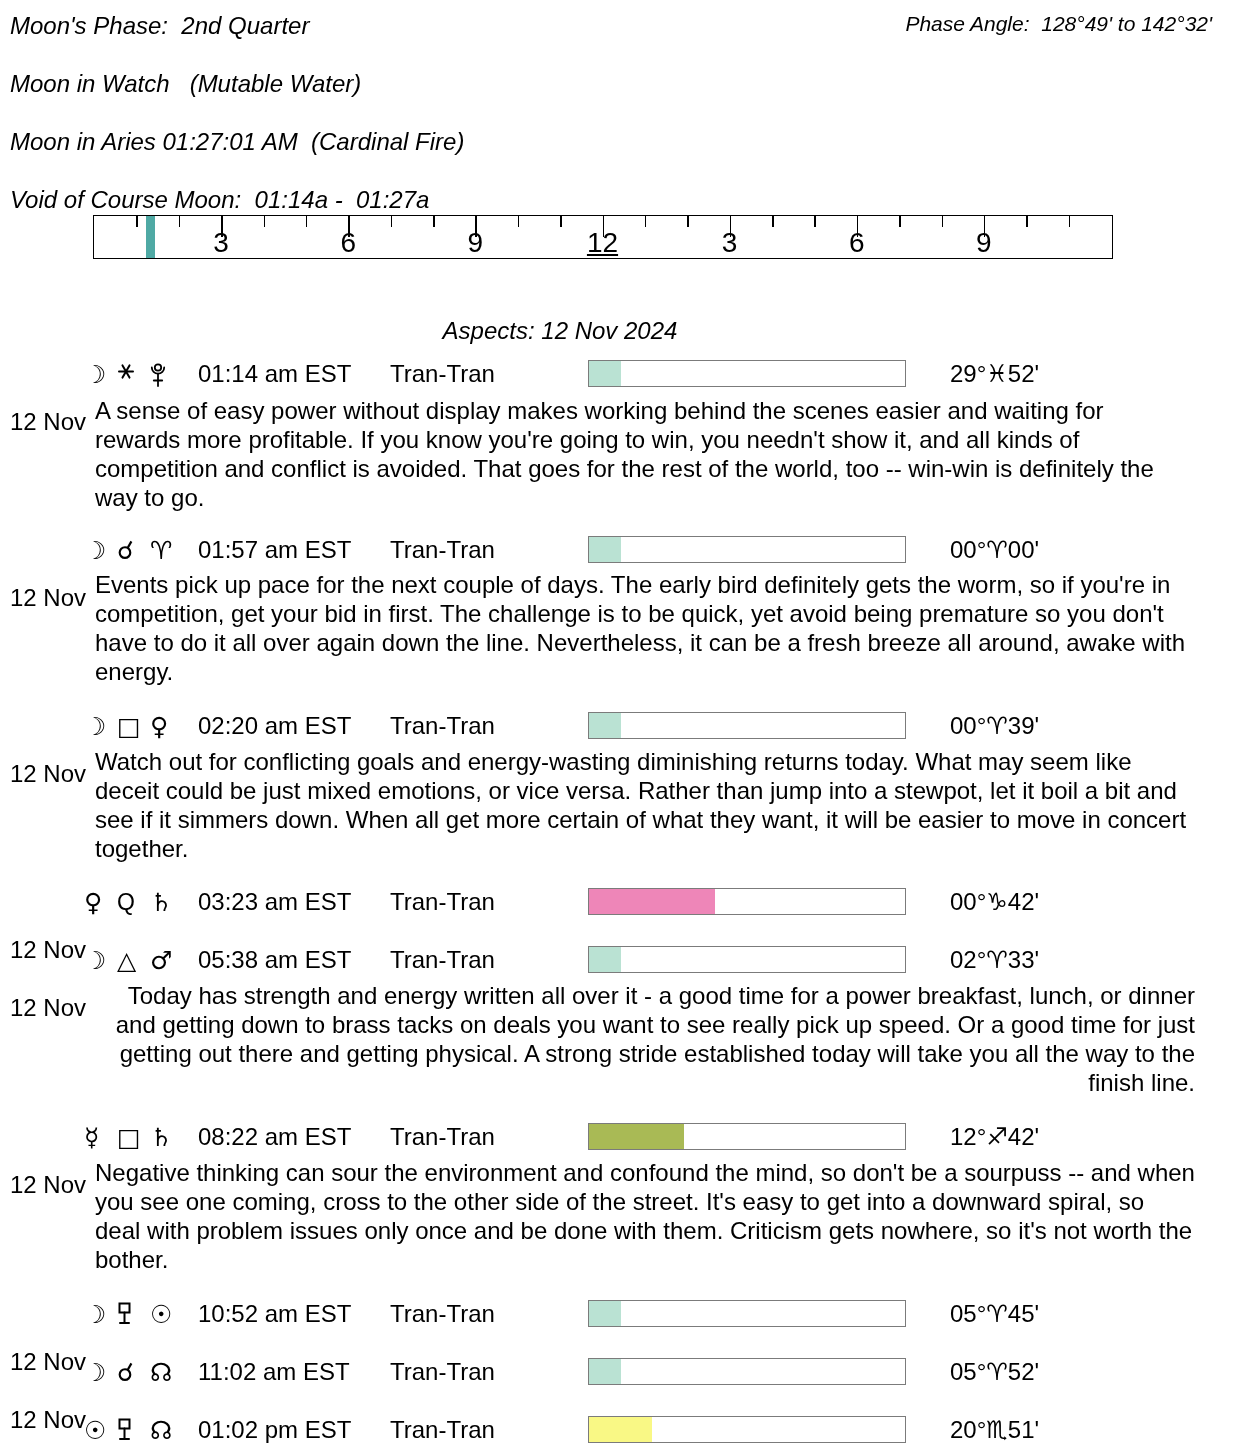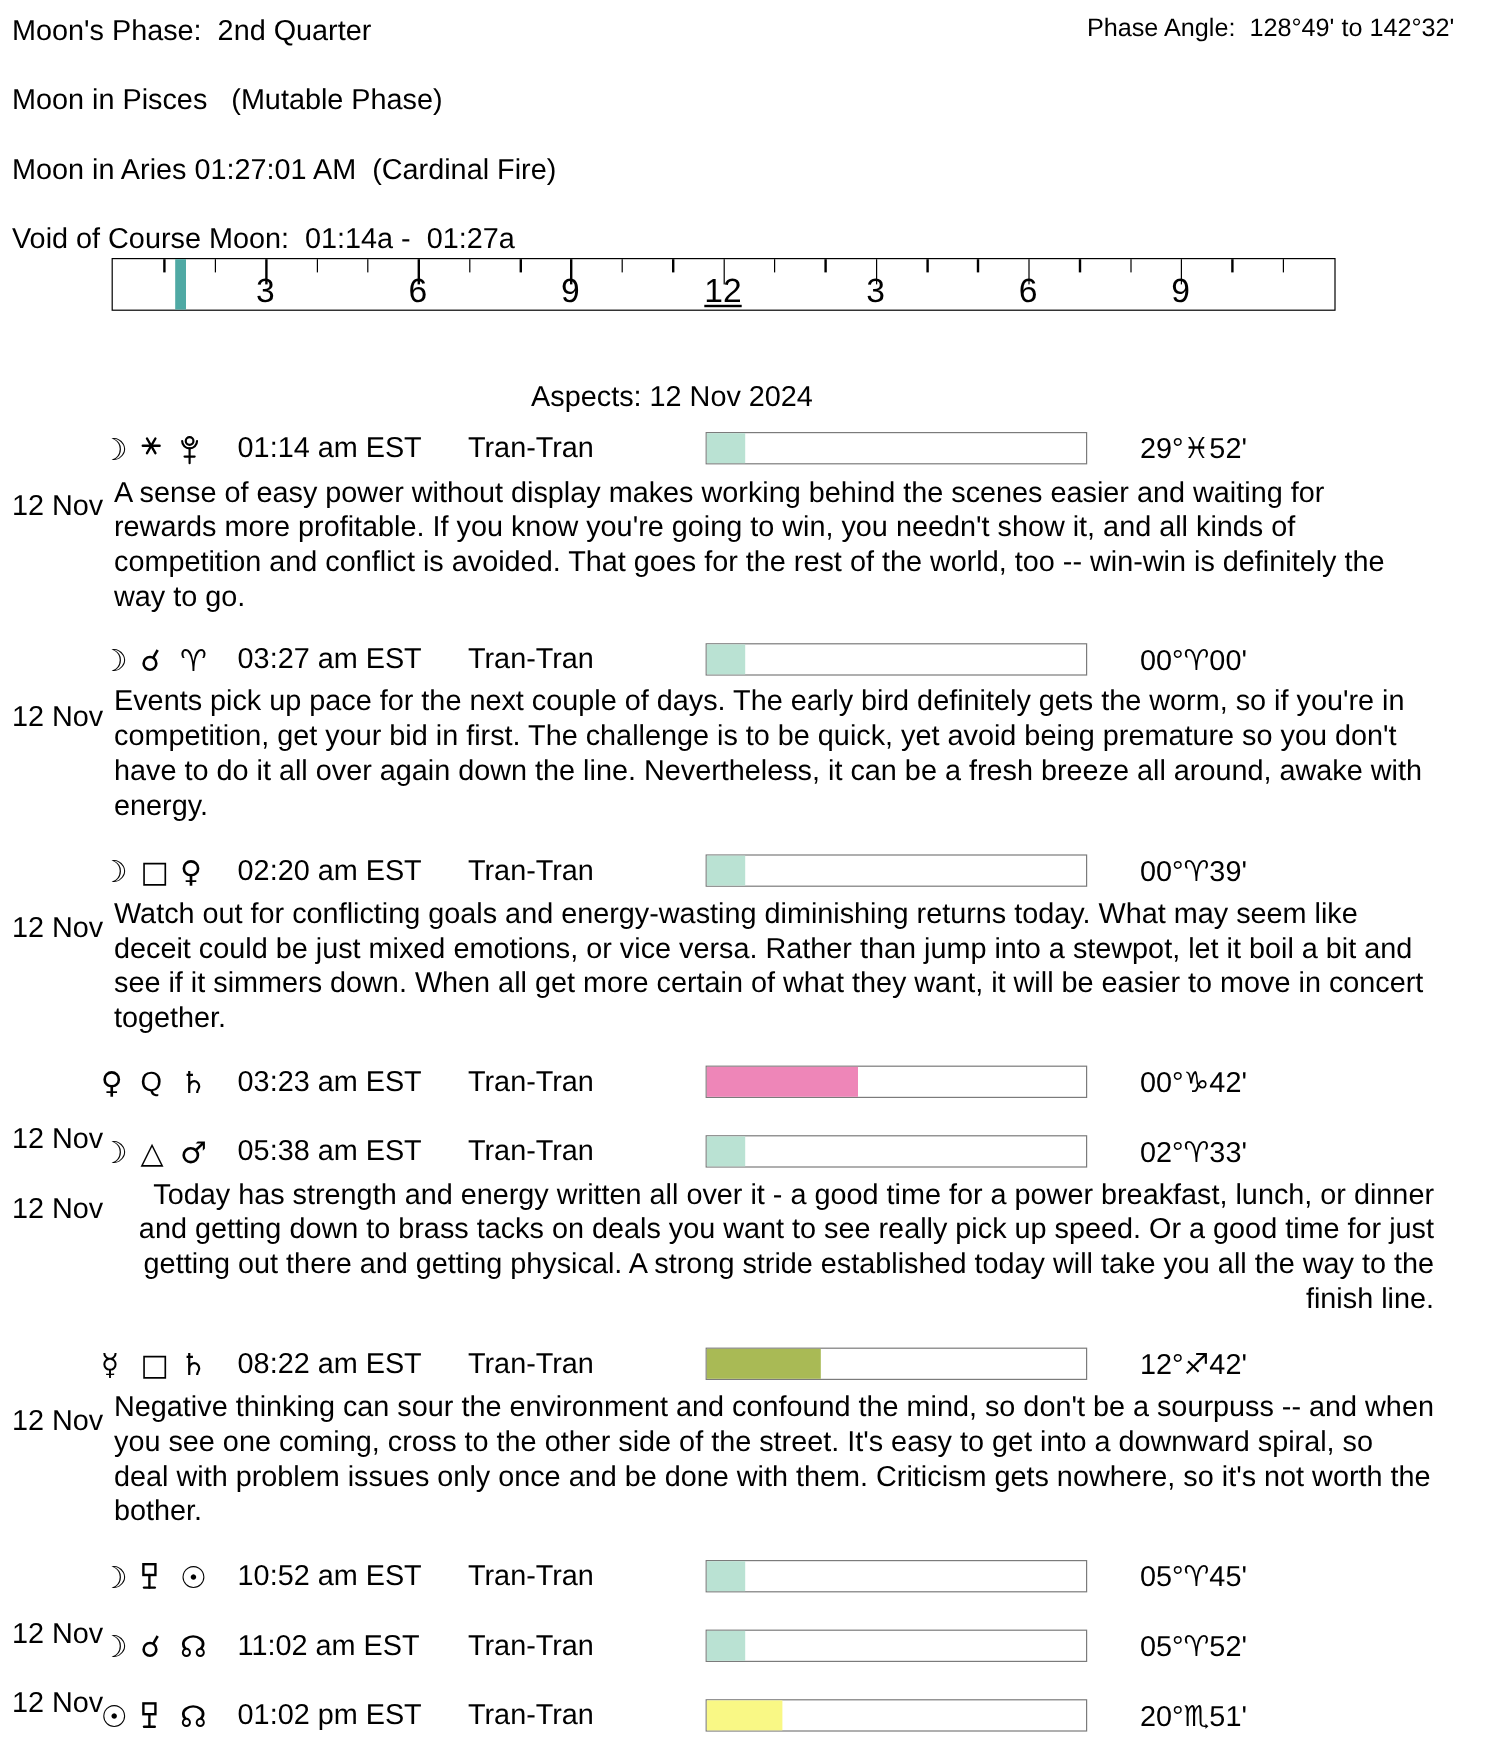--- a/index.html
+++ b/index.html
@@ -1,21 +1,21 @@
 <!DOCTYPE html>
 <html><head>
 <meta charset="utf-8">
 <style>
   html,body { margin:0; padding:0; }
   body {
     width:1240px; height:1454px; position:relative; overflow:hidden;
     background:#ffffff; color:#000;
     font-family:"Liberation Sans","DejaVu Sans",sans-serif;
   }
-  .abs { position:absolute; }
+  .abs { position:absolute;font-style:italic; }
   .hline { font-size:24px; white-space:pre; }
   #phase-angle { font-size:21px; white-space:pre; }
   #aspects-title { width:1120px; text-align:center; font-size:24px; }
 
   
   #ruler {
     position:absolute; left:93px; top:215px; width:1020px; height:44px;
     border:1.5px solid #000; box-sizing:border-box; background:#fff;
   }
   .tick { position:absolute; top:0; width:1.5px; background:#000; }
@@ -42,21 +42,21 @@
   .para {
     position:absolute; left:95px; width:1100px;
     font-size:24px; line-height:29px;
   }
 </style>
 </head>
 <body>
 
 <div class="abs hline" style="left:10px; top:12px">Moon's Phase:  2nd Quarter</div>
 <div class="abs" id="phase-angle" style="right:28px; top:12px">Phase Angle:  128°49' to 142°32'</div>
-<div class="abs hline" style="left:10px; top:70px">Moon in Pisces   (Mutable Phase)</div>
+<div class="abs hline" style="left:10px; top:70px">Moon in Watch   (Mutable Water)</div>
 <div class="abs hline" style="left:10px; top:128px">Moon in Aries 01:27:01 AM  (Cardinal Fire)</div>
 <div class="abs hline" style="left:10px; top:186px">Void of Course Moon:  01:14a -  01:27a</div>
 
 <div id="ruler">
     <div class="tick" style="left: 42.375px; height: 11px;"></div>
     <div class="tick" style="left: 84.75px; height: 11px;"></div>
     <div class="tick" style="left: 127.125px; height: 21px;"></div>
     <div class="tick" style="left: 169.5px; height: 11px;"></div>
     <div class="tick" style="left: 211.875px; height: 11px;"></div>
     <div class="tick" style="left: 254.25px; height: 21px;"></div>
@@ -110,21 +110,21 @@
         <div class="bar-fill" style="width: 10%; background: rgb(186, 226, 211);"></div>
       </div>
       <span class="c-deg">29°♓52'</span>
     </div>
     <div class="para" style="top: 396px;">A sense of easy power without display makes working behind the scenes easier and waiting for rewards more profitable. If you know you're going to win, you needn't show it, and all kinds of competition and conflict is avoided. That goes for the rest of the world, too -- win-win is definitely the way to go.</div>
     <div class="row" style="top: 536px;">
       <span class="c-date">12 Nov</span>
       <span class="g0"><span class="glyph">☽</span></span>
       <span class="g1"><span class="glyph">☌</span></span>
       <span class="g2"><span class="glyph">♈</span></span>
-      <span class="c-time">03:27 am EST</span>
+      <span class="c-time">01:57 am EST</span>
       <span class="c-type">Tran-Tran</span>
       <div class="bar" style="border-color: rgb(123, 123, 123);">
         <div class="bar-fill" style="width: 10%; background: rgb(186, 226, 211);"></div>
       </div>
       <span class="c-deg">00°♈00'</span>
     </div>
     <div class="para" style="top: 570px;">Events pick up pace for the next couple of days. The early bird definitely gets the worm, so if you're in competition, get your bid in first. The challenge is to be quick, yet avoid being premature so you don't have to do it all over again down the line. Nevertheless, it can be a fresh breeze all around, awake with energy.</div>
     <div class="row" style="top: 712px;">
       <span class="c-date">12 Nov</span>
       <span class="g0"><span class="glyph">☽</span></span>

